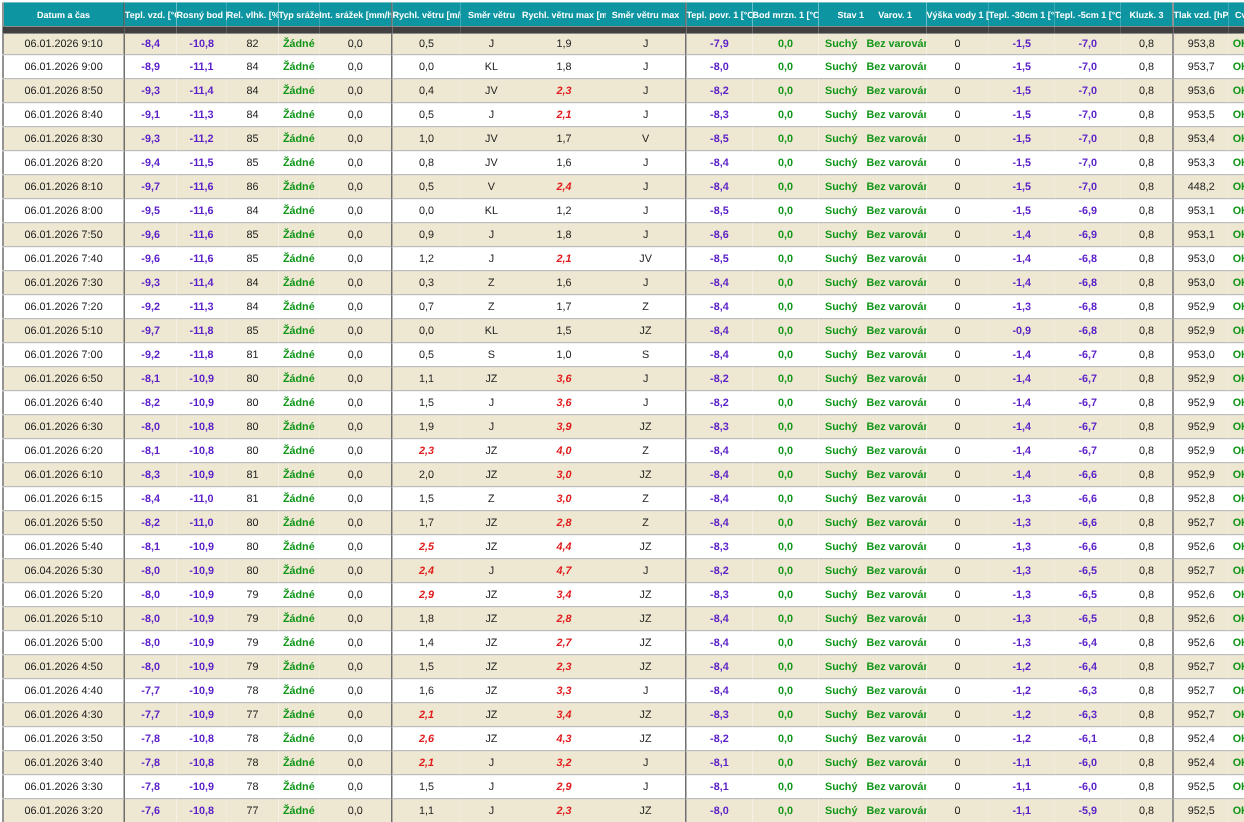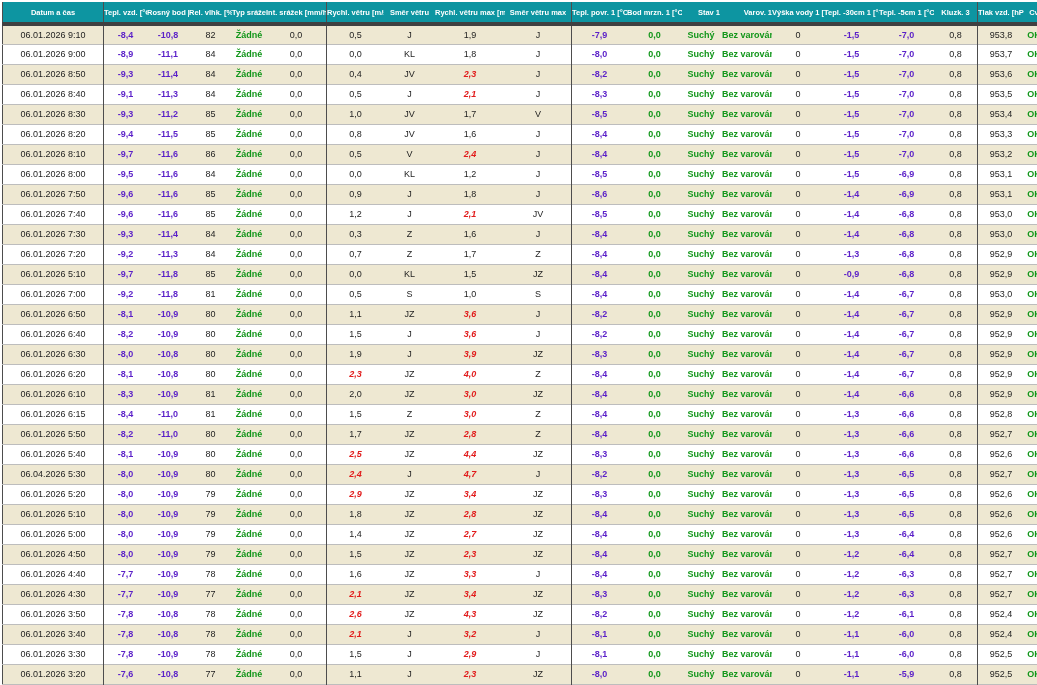--- a/index.html
+++ b/index.html
@@ -9,21 +9,21 @@
   }
   html,body{margin:0;padding:0;width:1037px;height:685px;overflow:hidden;background:#fff;}
   body{font-family:"Liberation Sans","DejaVu Sans",sans-serif;}
   .wrap{padding:2px 2px 0 2px;}
   table{border-collapse:collapse;table-layout:fixed;width:1033px;
         border-left:1px solid var(--groupline);border-right:1px solid var(--groupline);}
   thead th{
     background:var(--teal);color:var(--hdr-text);
     font-size:7.5px;font-weight:bold;height:20px;
     white-space:nowrap;text-align:center;padding:0;
-    border-bottom:4px solid #404040;overflow:hidden;
+    border-bottom:6px solid #404040;overflow:hidden;
   }
   tbody tr{height:20px;}
   tbody tr:nth-child(odd){background:var(--stripe);}
   tbody tr:nth-child(even){background:#ffffff;}
   tbody tr + tr td{border-top:1px solid var(--rowline);}
   td{
     font-size:9px;color:var(--ink);text-align:center;padding:0 2px;
     white-space:nowrap;overflow:hidden;
   }
   td.c-purple{color:var(--purple);font-weight:bold;}
@@ -45,21 +45,21 @@
           <th style="width: 43px;">Rel. vlhk. [%]</th>
           <th style="width: 34px;">Typ srážek</th>
           <th class="gend" style="width: 60px;">Int. srážek [mm/h]</th>
           <th style="width: 57px;">Rychl. větru [m/s]</th>
           <th style="width: 51px;">Směr větru</th>
           <th style="width: 70px;">Rychl. větru max [m/s]</th>
           <th class="gend" style="width: 66px; margin-top: 48px;">Směr větru max</th>
           <th style="width: 55px;">Tepl. povr. 1 [°C]</th>
           <th style="width: 55px;">Bod mrzn. 1 [°C]</th>
           <th style="width: 38px; text-align: right;">Stav 1</th>
-          <th style="width: 52px; text-align: right;">Varov. 1</th>
+          <th style="width: 52px;">Varov. 1</th>
           <th style="width: 52px;">Výška vody 1 [µm]</th>
           <th style="width: 55px;">Tepl. -30cm 1 [°C]</th>
           <th style="width: 55px;">Tepl. -5cm 1 [°C]</th>
           <th class="gend" style="width: 43px;">Kluzk. 3</th>
           <th style="width: 46px;">Tlak vzd. [hPa]</th>
           <th style="width: 20px;">Cv</th>
         </tr>
     </thead>
     <tbody>
         <tr>
@@ -206,21 +206,21 @@
           <td class="c-wind red">2,4</td>
           <td class="c-black gend">J</td>
           <td class="c-purple">-8,4</td>
           <td class="c-green">0,0</td>
           <td class="c-green">Suchý</td>
           <td class="c-green">Bez varování</td>
           <td class="c-black">0</td>
           <td class="c-purple">-1,5</td>
           <td class="c-purple">-7,0</td>
           <td class="c-black gend">0,8</td>
-          <td class="c-black">953,2</td>
+          <td class="c-black">448,2</td>
           <td class="c-green">OK</td>
         </tr>
         <tr>
           <td class="c-black gend">06.01.2026 8:00</td>
           <td class="c-purple">-9,5</td>
           <td class="c-purple">-11,6</td>
           <td class="c-black">84</td>
           <td class="c-green">Žádné</td>
           <td class="c-black gend">0,0</td>
           <td class="c-wind">0,0</td>

